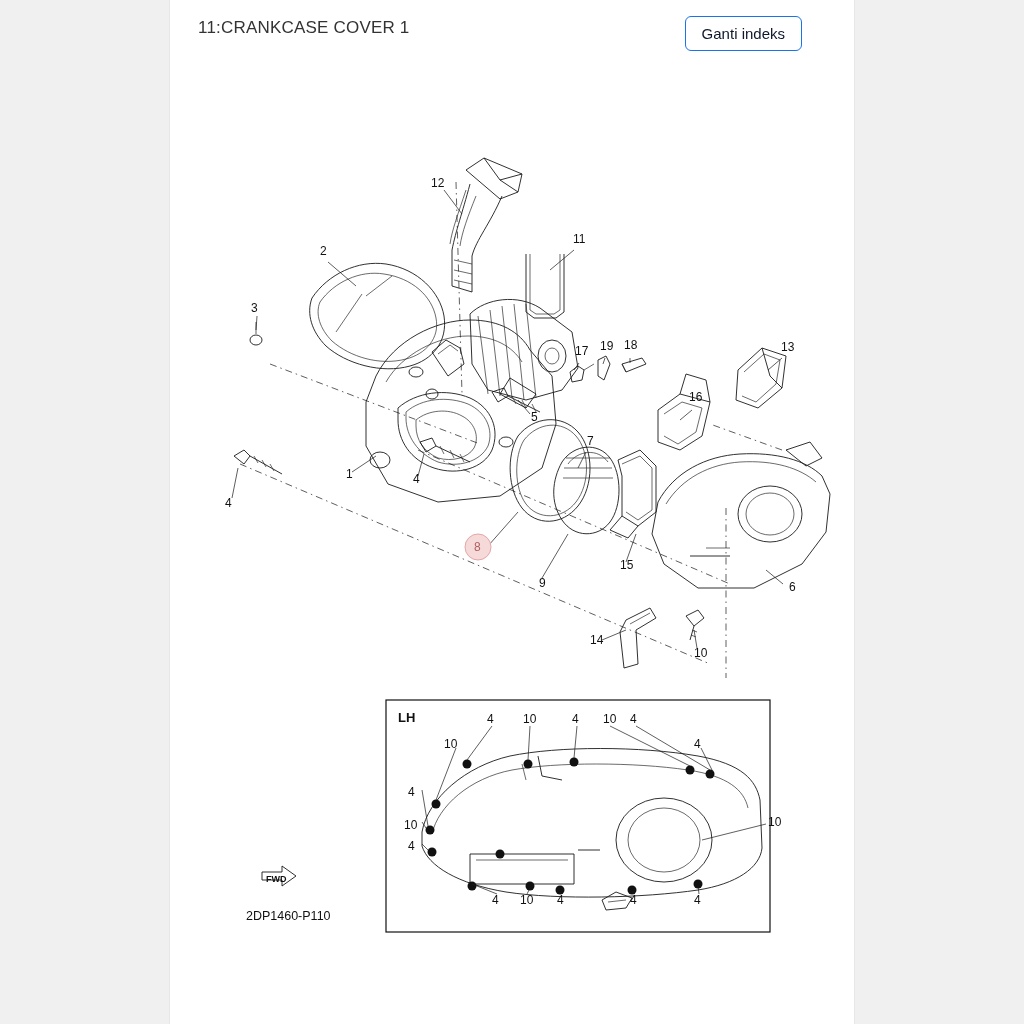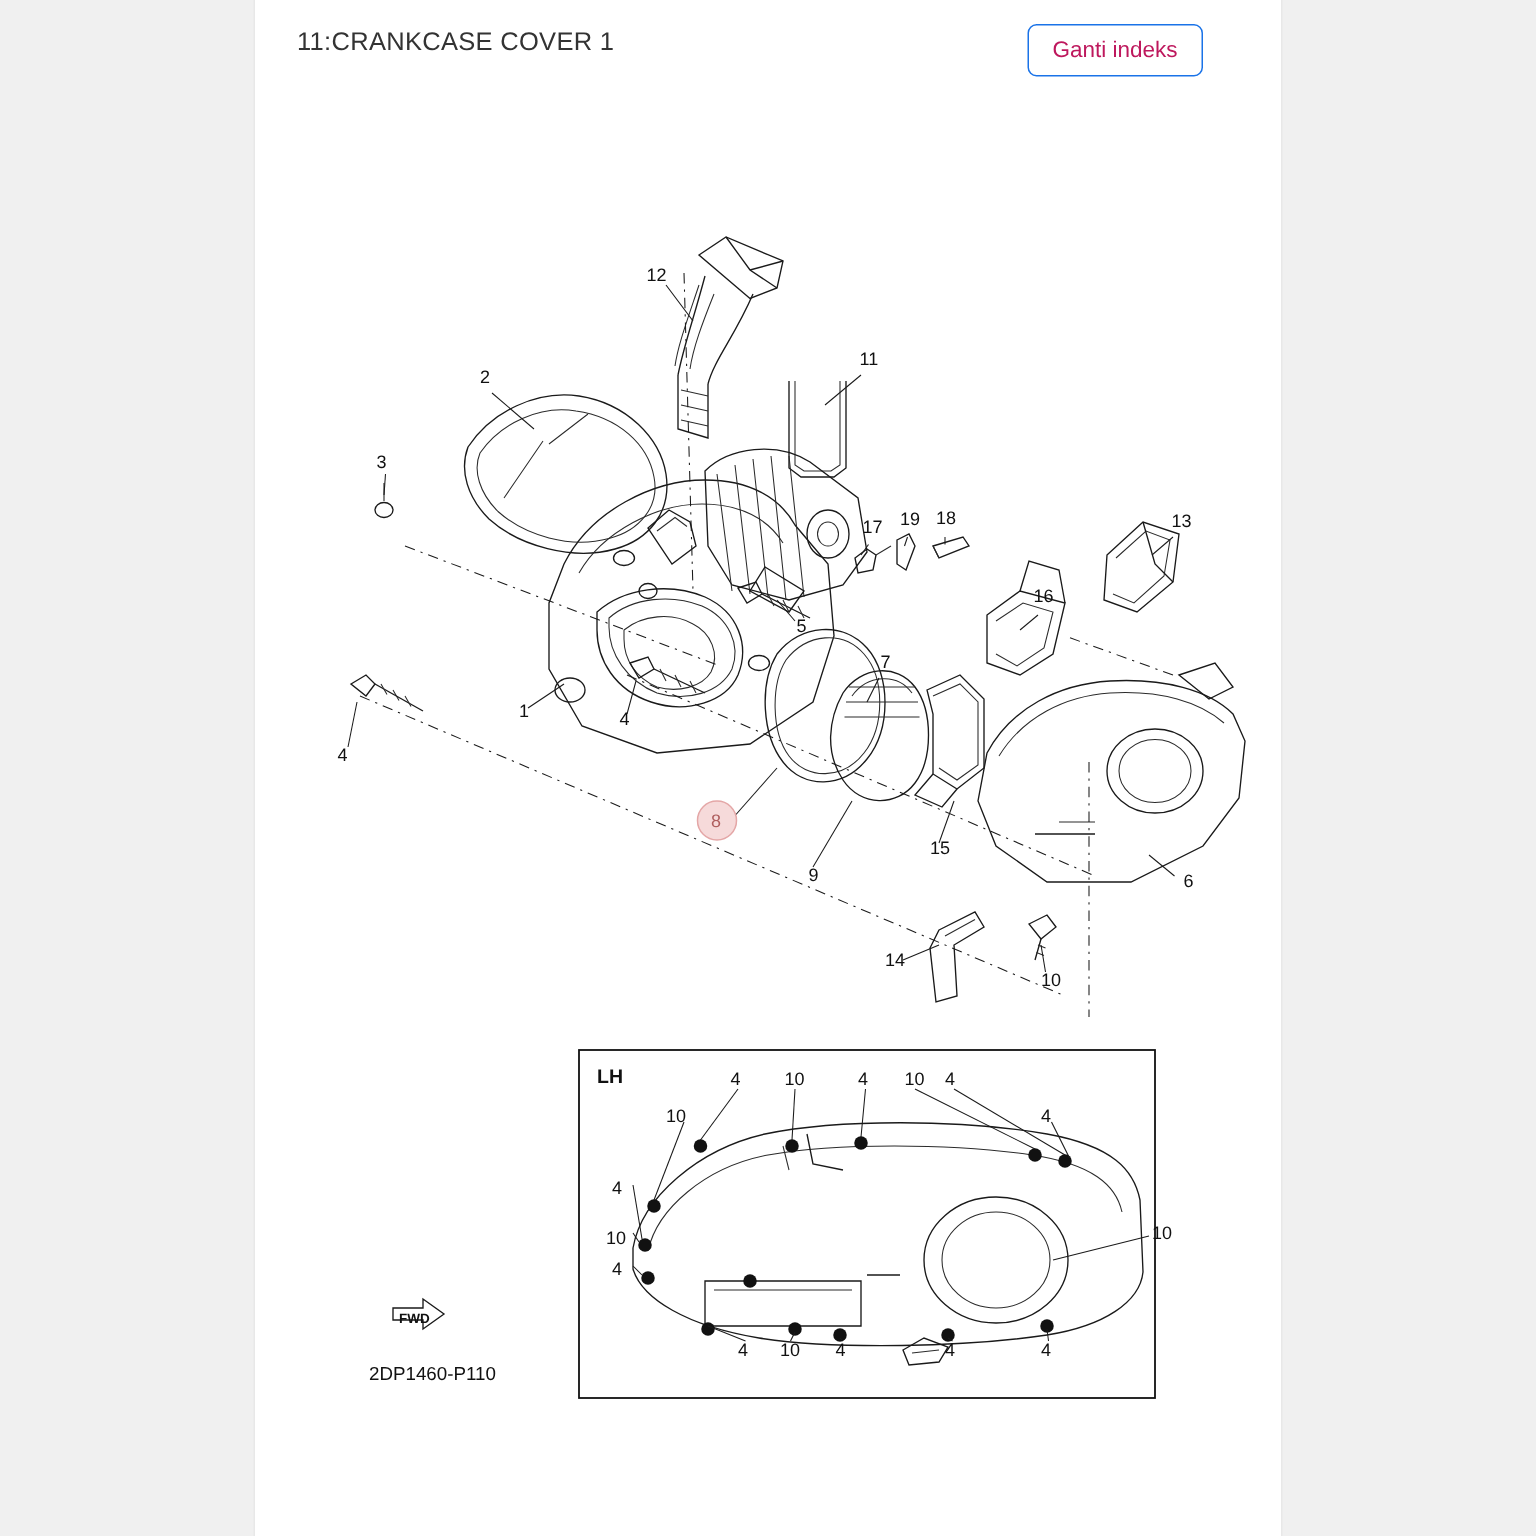--- a/index.html
+++ b/index.html
@@ -44,21 +44,21 @@
     letter-spacing: 0.2px;
     white-space: nowrap;
   }
   .index-button {
     position: absolute;
     right: 52px;
     top: 16px;
     padding: 8px 16px;
     border: 1px solid #1a73e8;
     border-radius: 6px;
-    color: #be185d;
+    color: #0f172a;
     background: #ffffff;
     font-size: 15px;
     cursor: pointer;
     white-space: nowrap;
   }
   .diagram-wrap {
     position: absolute;
     left: 0;
     top: 64px;
     width: 684px;

